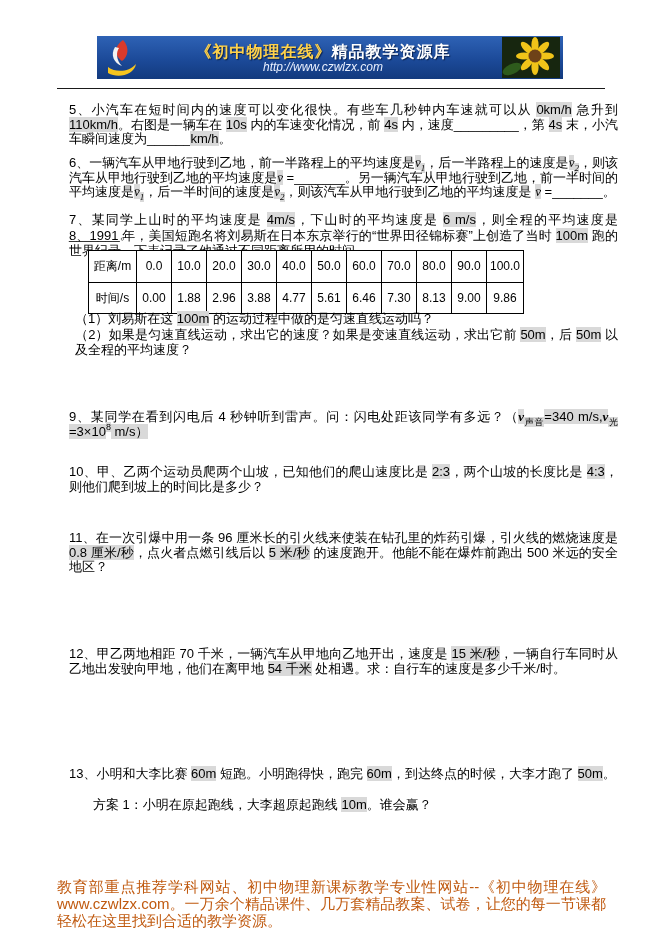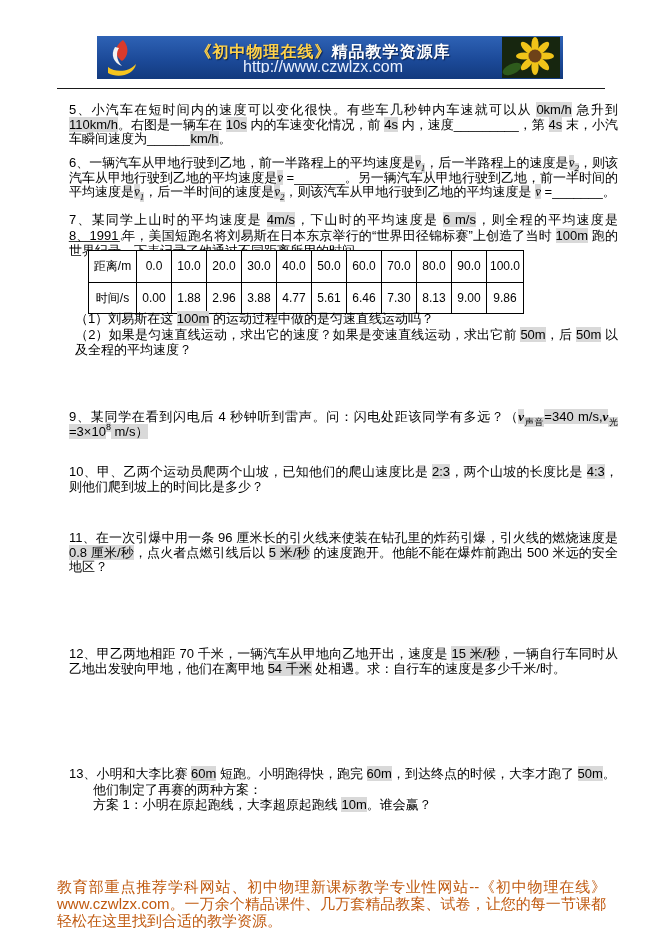--- a/index.html
+++ b/index.html
@@ -22,21 +22,21 @@
     width: 466px;
     height: 43px;
     background: linear-gradient(180deg, #2e62b5 0%, #1c4a99 55%, #123a7e 100%);
     display: flex;
     align-items: center;
     padding: 1px 3px;
   }
   .banner-text { flex: 1; text-align: center; color: #ffffff; overflow: hidden; }
   .banner-title { font-size: 16px; font-weight: bold; letter-spacing: 1px; line-height: 19px; white-space: nowrap; text-shadow: 1px 1px 1px #0a2250; }
   .banner-title .gold { color: #ffd24a; }
-  .banner-url { font-size: 16px; line-height: 12px; color: #eaf1ff; }
+  .banner-url { font-size: 12px; line-height: 12px; color: #eaf1ff; font-style: italic; }
   .logo-box { width: 44px; height: 40px; flex: 0 0 auto; }
   .photo-box { width: 58px; height: 41px; flex: 0 0 auto; }
   .divider {
     position: absolute;
     left: 57px;
     top: 88px;
     width: 548px;
     border-top: 1.4px solid #1a1a1a;
   }
   .para {
@@ -163,20 +163,19 @@
 
   <div class="para" style="top:300px;left:63px;width:543px"><span>（1）刘易斯在这 </span><span class="field">100m</span><span> 的运动过程中做的是匀速直线运动吗？</span></div>
   <div class="para" style="top:316px;left:63px;width:543px"><span>（2）如果是匀速直线运动，求出它的速度？如果是变速直线运动，求出它前 </span><span class="field">50m</span><span>，后 </span><span class="field">50m</span><span> 以及全程的平均速度？</span></div>
 
   <div class="para" style="top:398px"><span>9、某同学在看到闪电后 4 秒钟听到雷声。问：闪电处距该同学有多远？（</span><span class="field ital bold">v</span><span class="field sub">声音</span><span class="field">=340 m/s,</span><span class="field ital bold">v</span><span class="field sub">光</span><span class="field">=3×10</span><span class="field sup">8</span><span class="field"> m/s）</span></div>
   <div class="para" style="top:453px"><span>10、甲、乙两个运动员爬两个山坡，已知他们的爬山速度比是 </span><span class="field">2:3</span><span>，两个山坡的长度比是 </span><span class="field">4:3</span><span>，则他们爬到坡上的时间比是多少？</span></div>
   <div class="para" style="top:519px"><span>11、在一次引爆中用一条 96 厘米长的引火线来使装在钻孔里的炸药引爆，引火线的燃烧速度是 </span><span class="field">0.8 厘米/秒</span><span>，点火者点燃引线后以 </span><span class="field">5 米/秒</span><span> 的速度跑开。他能不能在爆炸前跑出 500 米远的安全地区？</span></div>
   <div class="para" style="top:635px"><span>12、甲乙两地相距 70 千米，一辆汽车从甲地向乙地开出，速度是 </span><span class="field">15 米/秒</span><span>，一辆自行车同时从乙地出发驶向甲地，他们在离甲地 </span><span class="field">54 千米</span><span> 处相遇。求：自行车的速度是多少千米/时。</span></div>
 
   <div class="para" style="top:755px"><span>13、小明和大李比赛 </span><span class="field">60m</span><span> 短跑。小明跑得快，跑完 </span><span class="field">60m</span><span>，到达终点的时候，大李才跑了 </span><span class="field">50m</span><span>。</span></div>
-  <div class="para" style="top:771px;left:81px;width:525px"><span>他们制定了再赛的两种方案：</span></div>
   <div class="para" style="top:786px;left:81px;width:525px"><span>方案 1：小明在原起跑线，大李超原起跑线 </span><span class="field">10m</span><span>。谁会赢？</span></div>
 
   <div class="footer">
     <span>教育部重点推荐学科网站、初中物理新课标教学专业性网站--《初中物理在线》</span><span class="url">www.czwlzx.com</span><span>。一万余个精品课件、几万套精品教案、试卷，让您的每一节课都轻松在这里找到合适的教学资源。</span>
   </div>
 
 </div>
 
 </body></html>

